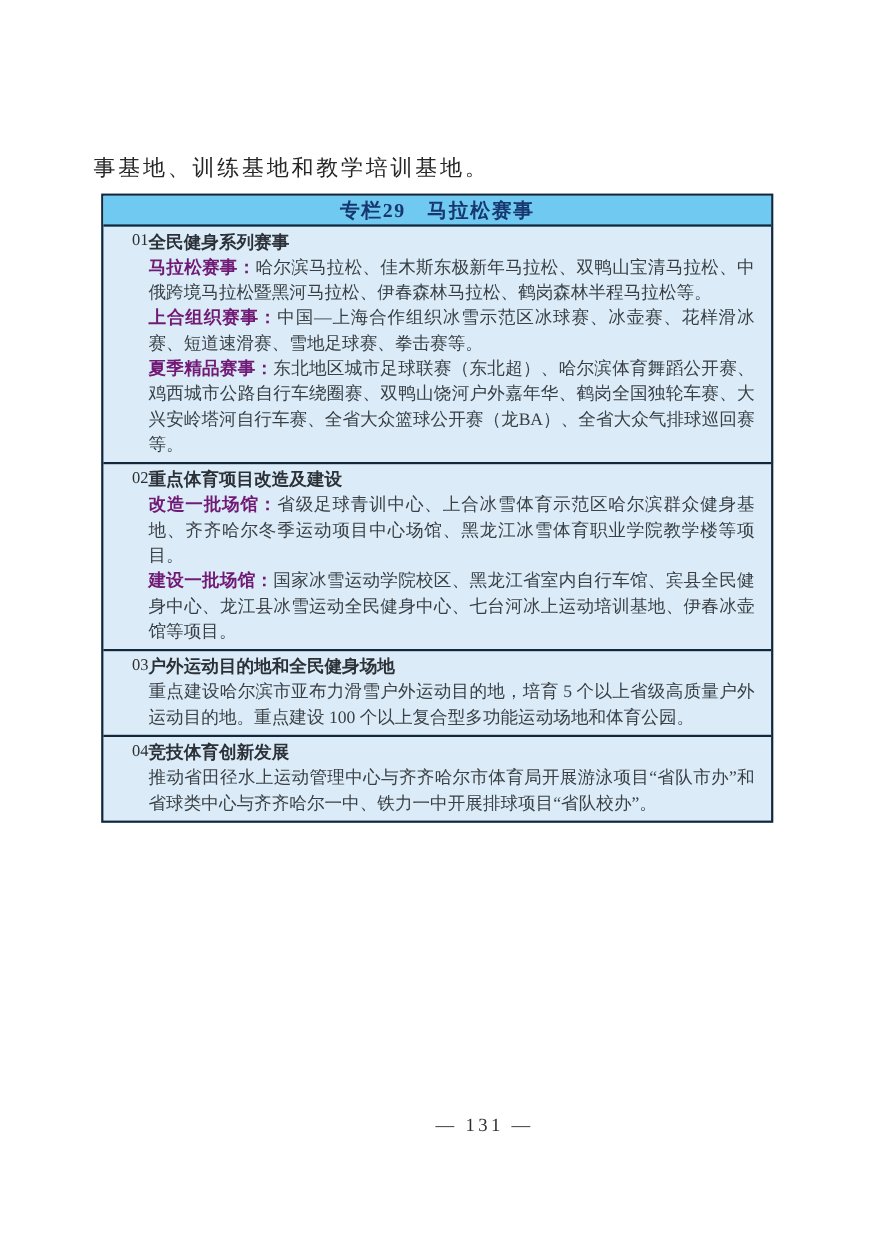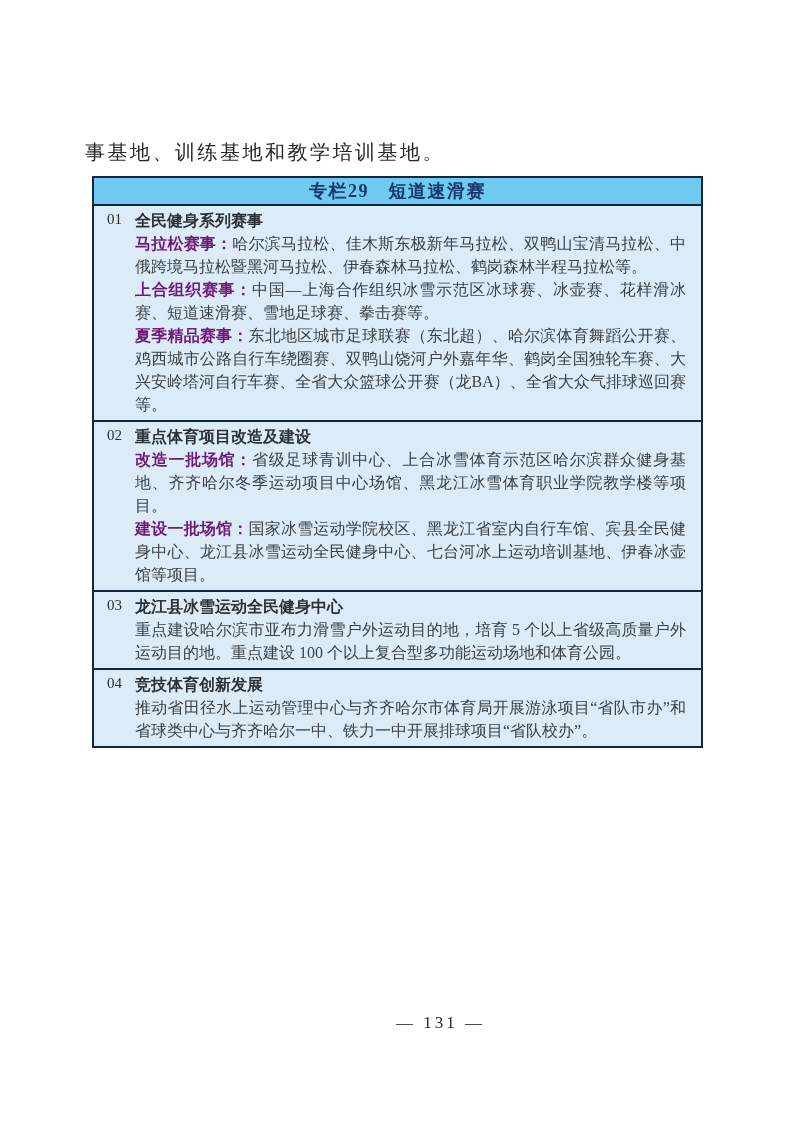--- a/index.html
+++ b/index.html
@@ -47,21 +47,21 @@
   .section {
     display: flex;
     padding: 3px 0 4px 0;
   }
   .section + .section {
     border-top: 2px solid #11273c;
   }
   .section-num {
     flex: none;
     width: 41px;
-    text-align: center;
+    text-align: right;
     font-size: 15px;
     color: #2e2e2e;
     padding-top: 2px;
   }
   .section-content {
     flex: 1;
     padding-right: 15px;
     color: #3a4046;
     font-size: 16px;
     line-height: 23px;
@@ -94,21 +94,21 @@
 </head>
 <body>
 
 <div>
 
   <div class="continuation">事基地、训练基地和教学培训基地。</div>
 
   <div class="panel">
 
     <div class="panel-header">
-      <span>专栏29　短道速滑赛</span>
+      <span>专栏29　马拉松赛事</span>
     </div>
 
     <div class="section">
       <div class="section-num">01</div>
       <div class="section-content">
         <p class="section-title">全民健身系列赛事</p>
         <p><span class="para-label">马拉松赛事：</span><span>哈尔滨马拉松、佳木斯东极新年马拉松、双鸭山宝清马拉松、中俄跨境马拉松暨黑河马拉松、伊春森林马拉松、鹤岗森林半程马拉松等。</span></p>
         <p><span class="para-label">上合组织赛事：</span><span>中国—上海合作组织冰雪示范区冰球赛、冰壶赛、花样滑冰赛、短道速滑赛、雪地足球赛、拳击赛等。</span></p>
         <p><span class="para-label">夏季精品赛事：</span><span>东北地区城市足球联赛（东北超）、哈尔滨体育舞蹈公开赛、鸡西城市公路自行车绕圈赛、双鸭山饶河户外嘉年华、鹤岗全国独轮车赛、大兴安岭塔河自行车赛、全省大众篮球公开赛（龙BA）、全省大众气排球巡回赛等。</span></p>
       </div>
@@ -119,21 +119,21 @@
       <div class="section-content">
         <p class="section-title">重点体育项目改造及建设</p>
         <p><span class="para-label">改造一批场馆：</span><span>省级足球青训中心、上合冰雪体育示范区哈尔滨群众健身基地、齐齐哈尔冬季运动项目中心场馆、黑龙江冰雪体育职业学院教学楼等项目。</span></p>
         <p><span class="para-label">建设一批场馆：</span><span>国家冰雪运动学院校区、黑龙江省室内自行车馆、宾县全民健身中心、龙江县冰雪运动全民健身中心、七台河冰上运动培训基地、伊春冰壶馆等项目。</span></p>
       </div>
     </div>
 
     <div class="section">
       <div class="section-num">03</div>
       <div class="section-content">
-        <p class="section-title">龙江县冰雪运动全民健身中心</p>
+        <p class="section-title">户外运动目的地和全民健身场地</p>
         <p><span class="para-label"></span><span>重点建设哈尔滨市亚布力滑雪户外运动目的地，培育 5 个以上省级高质量户外运动目的地。重点建设 100 个以上复合型多功能运动场地和体育公园。</span></p>
       </div>
     </div>
 
     <div class="section">
       <div class="section-num">04</div>
       <div class="section-content">
         <p class="section-title">竞技体育创新发展</p>
         <p><span class="para-label"></span><span>推动省田径水上运动管理中心与齐齐哈尔市体育局开展游泳项目“省队市办”和省球类中心与齐齐哈尔一中、铁力一中开展排球项目“省队校办”。</span></p>
       </div>

